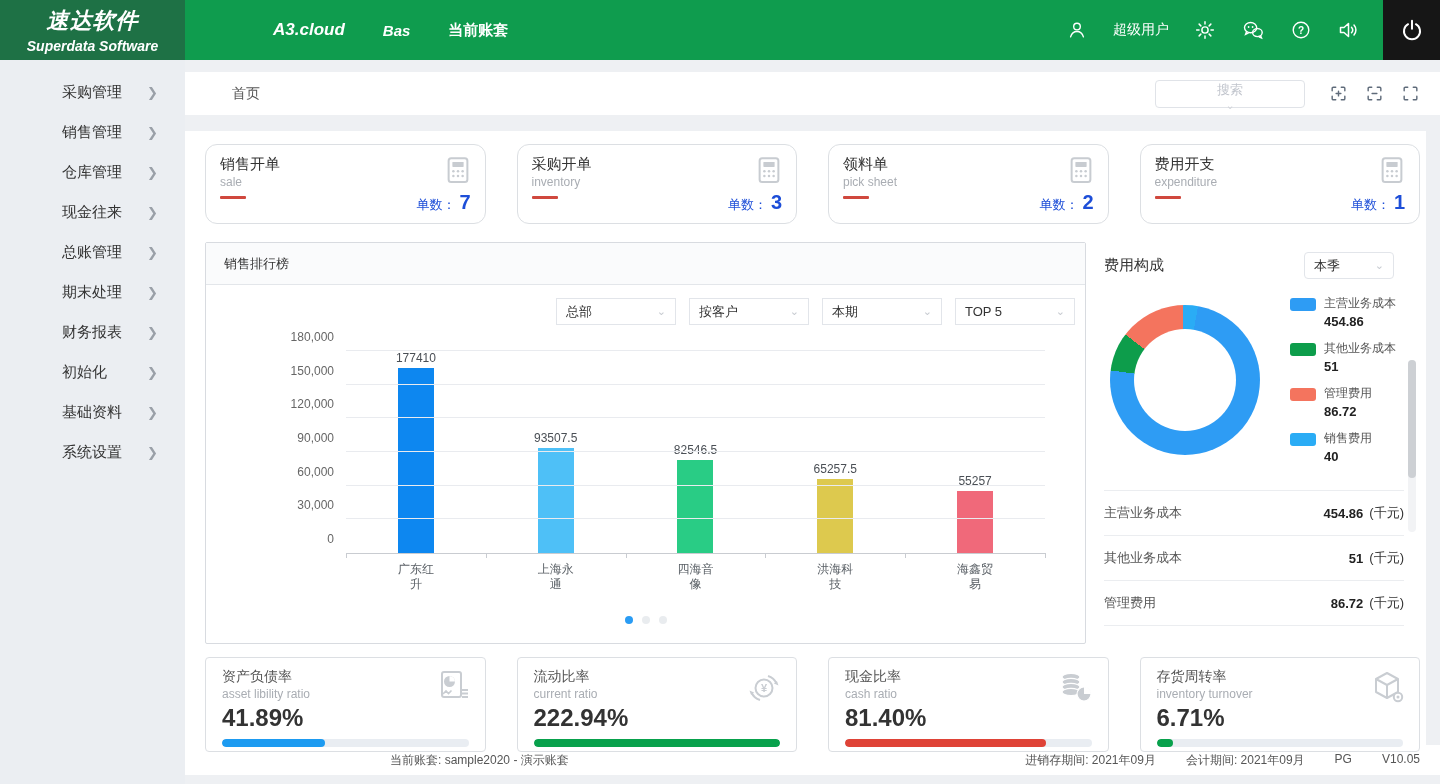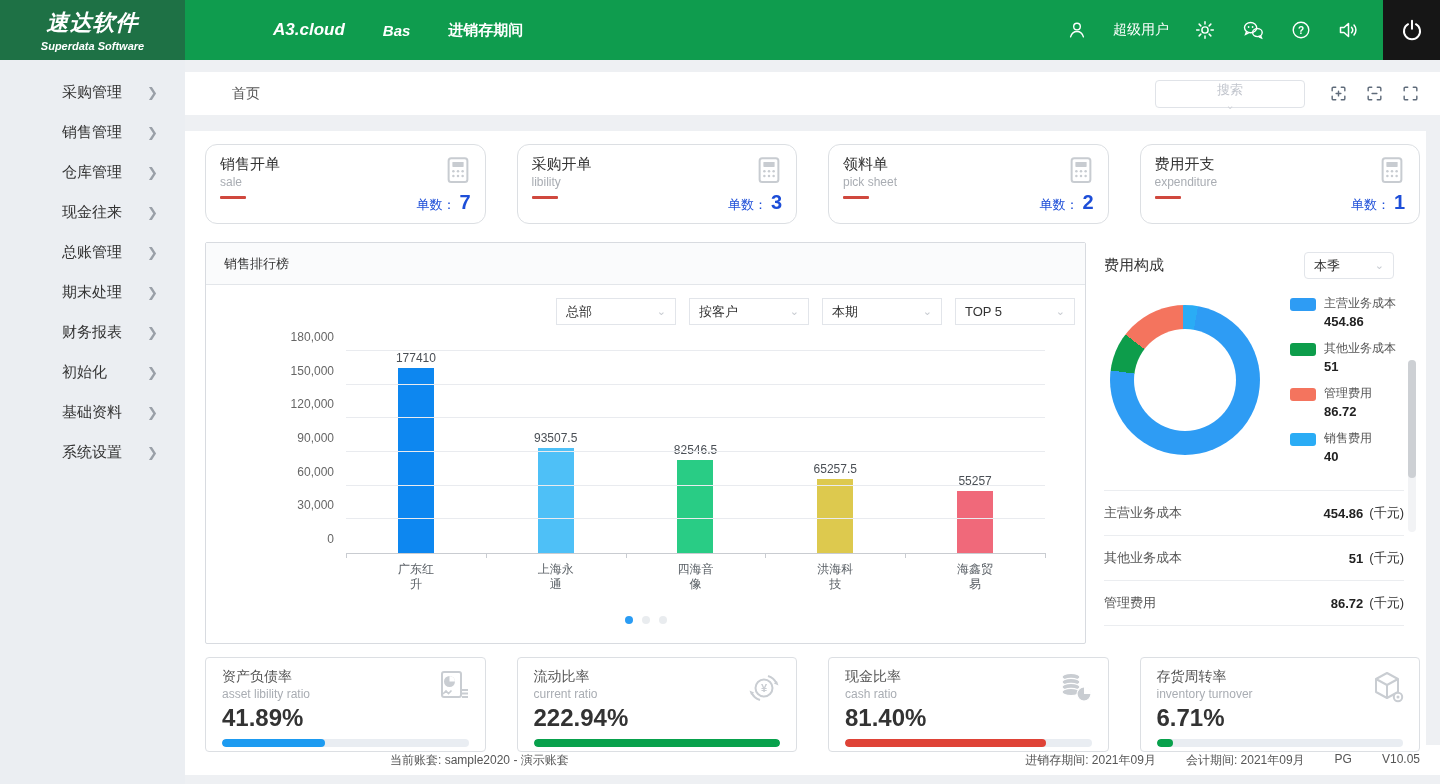--- a/index.html
+++ b/index.html
@@ -4,21 +4,21 @@
 <style>
   * { margin:0; padding:0; box-sizing:border-box; }
   html,body { width:1440px; height:784px; overflow:hidden; background:#eef0f3;
     font-family:"Liberation Sans","DejaVu Sans",sans-serif; color:#333; }
 
   
   .app-header { display:flex; height:60px; width:100%; }
   .logo-block { width:185px; background:#1e7145; color:#fff; display:flex; flex-direction:column;
     align-items:center; justify-content:center; }
   .logo-cn { font-size:22px; font-weight:bold; font-style:italic; letter-spacing:1px; }
-  .logo-en { font-size:11px; font-style:italic; font-weight:bold; margin-top:2px;text-align:right; }
+  .logo-en { font-size:14px; font-style:italic; font-weight:bold; margin-top:2px;text-align:right; }
   .top-nav { flex:1; background:#0f9c4e; display:flex; align-items:center; padding-left:88px; }
   .nav-item { color:#fff; margin-right:38px; cursor:pointer; }
   .nav-brand { font-size:17px; font-weight:bold; font-style:italic; }
   .nav-bas { font-size:15px; font-weight:bold; font-style:italic; }
   .nav-mod { font-size:15px; font-weight:bold; }
   .header-right { margin-left:auto; display:flex; align-items:center; gap:24px; padding-right:22px; }
   .header-right .hicon { width:24px; height:24px; display:flex; align-items:center; justify-content:center; cursor:pointer; }
   .user-name { color:#fff; font-size:14px; }
   .power-block { width:57px; background:#161616; display:flex; align-items:center; justify-content:center; cursor:pointer; }
 
@@ -115,21 +115,21 @@
 <body>
 
 <header class="app-header">
   <div class="logo-block">
     <div class="logo-cn">速达软件</div>
     <div class="logo-en">Superdata Software</div>
   </div>
   <nav class="top-nav">
     <span class="nav-item nav-brand">A3.cloud</span>
     <span class="nav-item nav-bas">Bas</span>
-    <span class="nav-item nav-mod">进销存期间</span>
+    <span class="nav-item nav-mod">当前账套</span>
     <div class="header-right">
       <span class="hicon">
         <svg width="22" height="22" viewBox="0 0 24 24" fill="none" stroke="#fff" stroke-width="1.5">
           <circle cx="12" cy="8.2" r="3.6"></circle>
             <path d="M5 19.5c1.2-4 4.2-5.8 7-5.8s5.8 1.8 7 5.8" stroke-linecap="round"></path>
         </svg>
       </span>
       <span class="user-name">超级用户</span>
       <span class="hicon">
         <svg width="22" height="22" viewBox="0 0 24 24" fill="none" stroke="#fff" stroke-width="1.6">
@@ -264,21 +264,21 @@
                   <circle cx="15.7" cy="13" r="1"></circle>
           <circle cx="8.3" cy="16.8" r="1"></circle>
                   <circle cx="12" cy="16.8" r="1"></circle>
                   <circle cx="15.7" cy="16.8" r="1"></circle>
         </g>
       </svg>
     </span>
   </div>
           <div class="stat-card">
     <div class="stat-title">采购开单</div>
-    <div class="stat-sub">libility</div>
+    <div class="stat-sub">inventory</div>
     <div class="stat-dash"></div>
     <div class="stat-count"><span>单数：</span><b>3</b></div>
     <span class="stat-calc">
       <svg width="30" height="30" viewBox="0 0 24 24">
         <rect x="4.5" y="2.5" width="15" height="19" rx="2" fill="none" stroke="#c8ccd1" stroke-width="1.6"></rect>
         <rect x="7.5" y="5.5" width="9" height="4" rx="0.5" fill="#c8ccd1"></rect>
         <g fill="#c8ccd1">
           <circle cx="8.3" cy="13" r="1"></circle>
                   <circle cx="12" cy="13" r="1"></circle>
                   <circle cx="15.7" cy="13" r="1"></circle>

